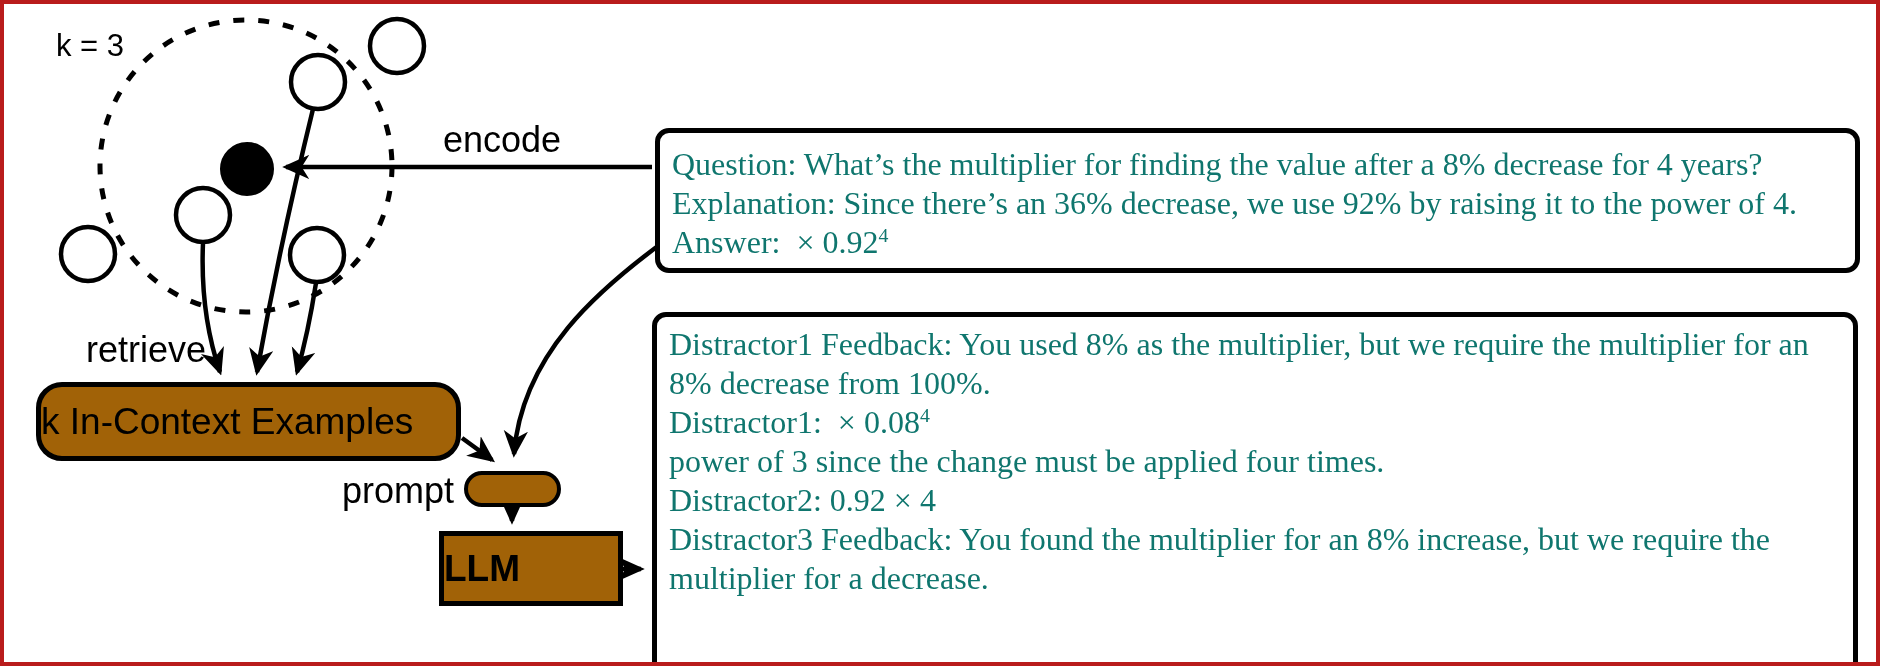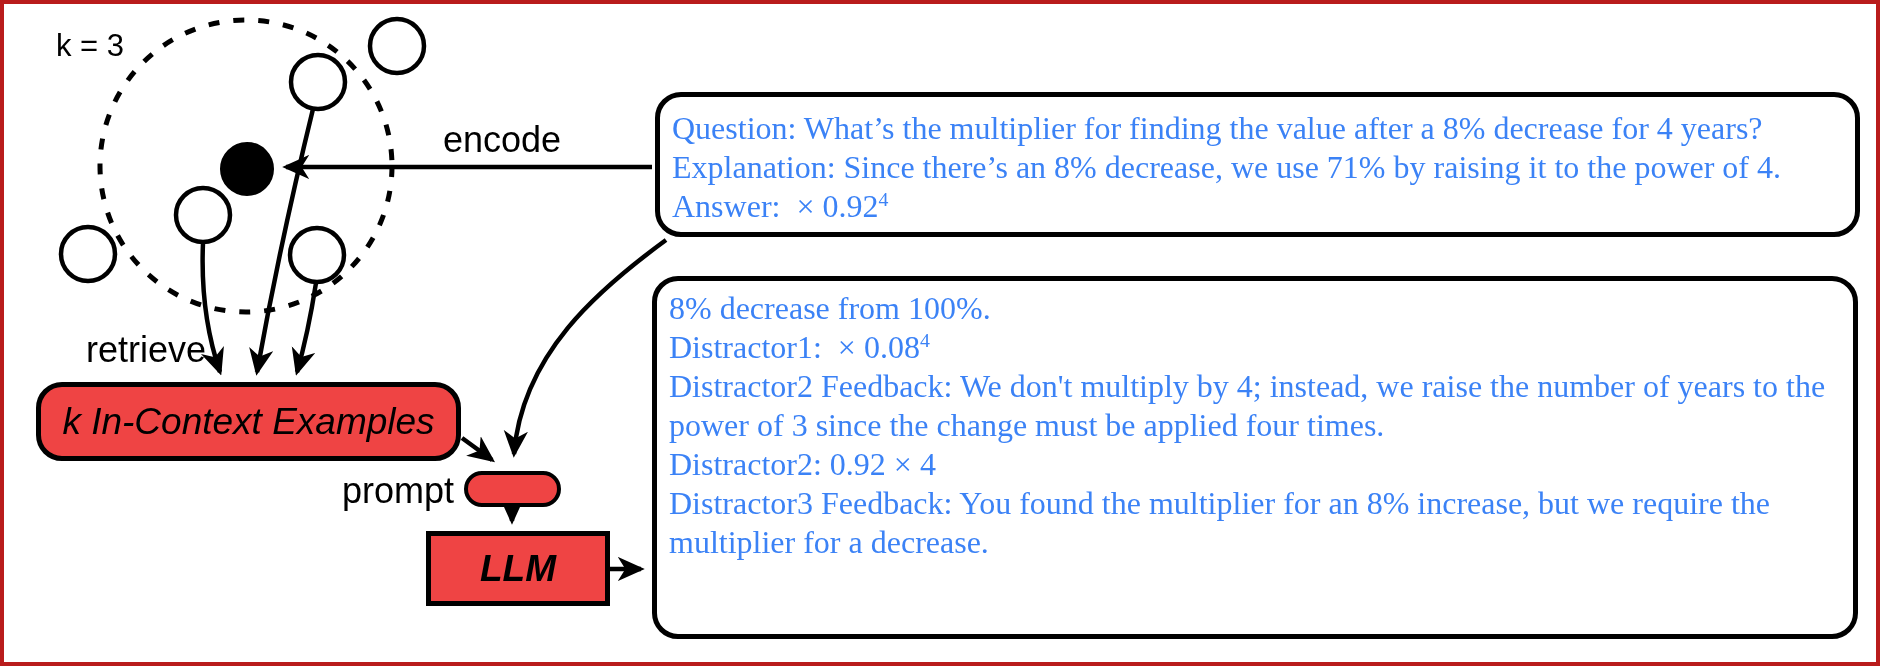--- a/index.html
+++ b/index.html
@@ -23,55 +23,54 @@
     position: absolute;
     font-family: "Liberation Sans", sans-serif;
     font-size: 36px;
     color: #000000;
     white-space: nowrap;
     line-height: 1;
   }
   .node-box {
     position: absolute;
     box-sizing: border-box;
-    background: #ef4444;
+    background: #a16207;
     border: 5px solid #000000;
     display: flex;
     align-items: center;
-    justify-content: center;
-    font-style: italic;
   }
   #examples-box {
     left: 32px; top: 378px;
     width: 425px; height: 79px;
     border-radius: 26px;
     font-size: 37px;
   }
   #prompt-pill {
     left: 460px; top: 467px;
     width: 97px; height: 36px;
     border: 4px solid #000000;
     border-radius: 18px;
   }
   #llm-box {
-    left: 422px; top: 527px;
+    left: 435px; top: 527px;
     width: 184px; height: 75px;
     border-radius: 0;
     font-size: 37px;
     font-weight: bold;
   }
   .text-box {
     position: absolute;
     box-sizing: border-box;
     background: #ffffff;
     border: 5px solid #000000;
-    border-radius: 26px;
+    border-radius: 14px;
     font-family: "Liberation Serif", serif;
     font-size: 32px;
-    color: #3b82f6;
+    color: #0f766e;
+    margin-top: 36px;
   }
   #question-box {
     left: 651px; top: 88px;
     width: 1205px; height: 145px;
     padding: 12px 14px 0 12px;
     line-height: 39px;
   }
   #distractor-box {
     left: 648px; top: 272px;
     width: 1206px; height: 363px;
@@ -131,27 +130,27 @@
   </div>
 
   <div class="node-box" id="prompt-pill"></div>
 
   <div class="node-box" id="llm-box">
     <span>LLM</span>
   </div>
 
   <div class="text-box" id="question-box">
     <div class="line"><span>Question: What’s the multiplier for finding the value after a 8% decrease for 4 years?</span><sup></sup></div>
-    <div class="line"><span>Explanation: Since there’s an 8% decrease, we use 71% by raising it to the power of 4.</span><sup></sup></div>
+    <div class="line"><span>Explanation: Since there’s an 36% decrease, we use 92% by raising it to the power of 4.</span><sup></sup></div>
     <div class="line"><span>Answer:  × 0.92</span><sup>4</sup></div>
   </div>
 
   <div class="text-box" id="distractor-box">
+    <div class="line"><span>Distractor1 Feedback: You used 8% as the multiplier, but we require the multiplier for an</span><sup></sup></div>
     <div class="line"><span>8% decrease from 100%.</span><sup></sup></div>
     <div class="line"><span>Distractor1:  × 0.08</span><sup>4</sup></div>
-    <div class="line"><span>Distractor2 Feedback: We don't multiply by 4; instead, we raise the number of years to the</span><sup></sup></div>
     <div class="line"><span>power of 3 since the change must be applied four times.</span><sup></sup></div>
     <div class="line"><span>Distractor2: 0.92 × 4</span><sup></sup></div>
     <div class="line"><span>Distractor3 Feedback: You found the multiplier for an 8% increase, but we require the</span><sup></sup></div>
     <div class="line"><span>multiplier for a decrease.</span><sup></sup></div>
   </div>
 
 </div>
 
 </body></html>

